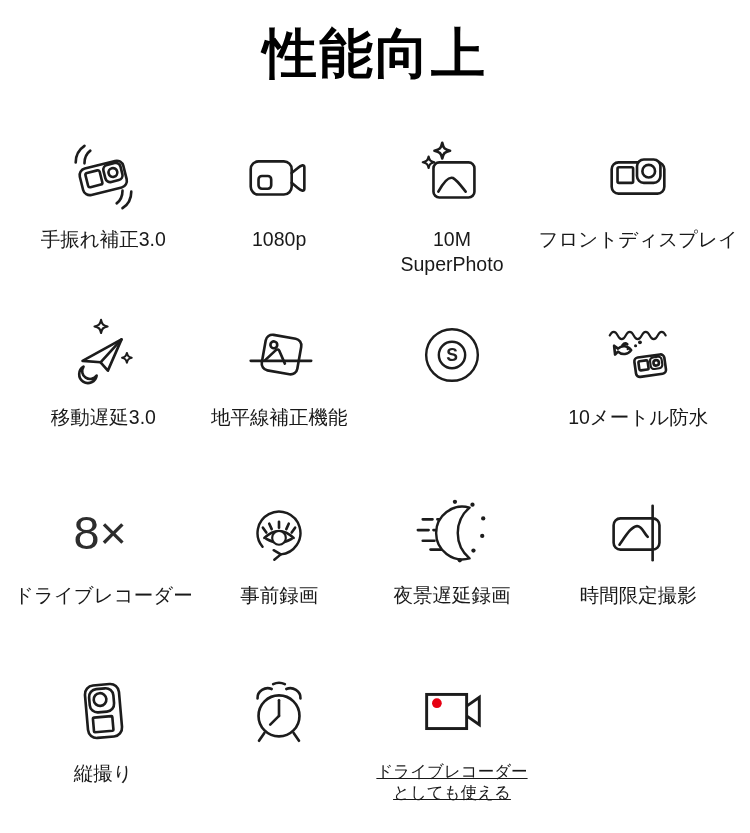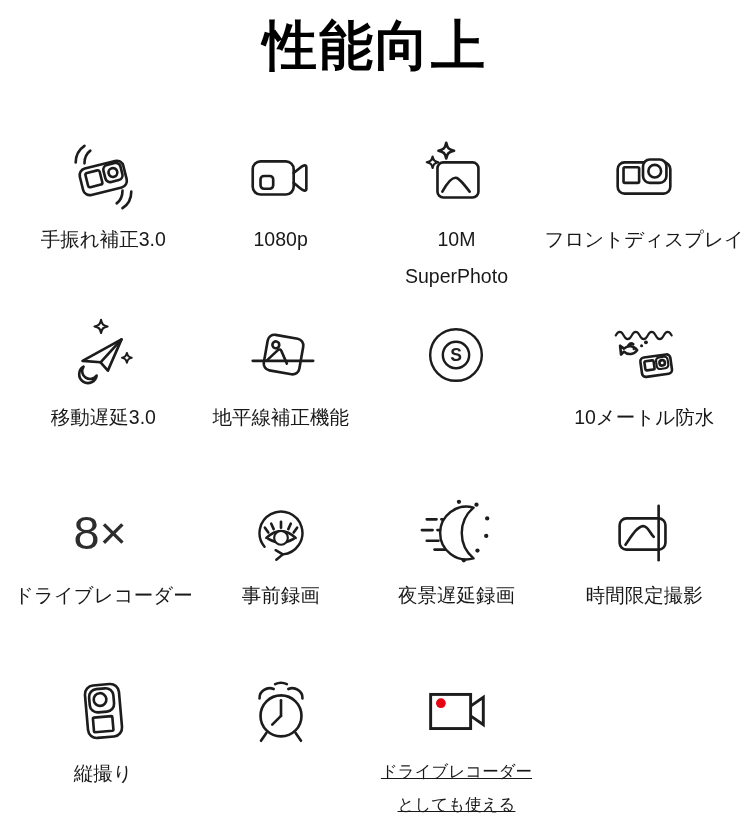--- a/index.html
+++ b/index.html
@@ -4,41 +4,41 @@
 <style>
   html,body{margin:0;padding:0;}
   body{
     width:750px;height:833px;background:#ffffff;
     font-family:"Liberation Sans","DejaVu Sans",sans-serif;
     color:#1a1a1a;overflow:hidden;
   }
   .page{width:750px;height:833px;}
   .title{
     height:116px;display:flex;align-items:flex-start;justify-content:center;
-    padding-top:10px;box-sizing:border-box;
+    padding-top:18px;box-sizing:border-box;
     font-size:54px;font-weight:900;letter-spacing:2px;color:#000;
   }
   .grid{
     display:grid;
     grid-template-columns:repeat(4,1fr);
     grid-template-rows:repeat(4,178px);
-    padding:0 6px 0 14px;
+    padding:0 12px 0 14px;
   }
   .cell{
     display:flex;flex-direction:column;align-items:center;
     padding-top:18px;box-sizing:border-box;
   }
   .iconbox{
     height:86px;width:100%;display:flex;align-items:center;justify-content:center;
   }
   .label{
     margin-top:7px;font-size:19.5px;line-height:1.28;text-align:center;
     color:#191919;font-weight:500;white-space:nowrap;
   }
-  .label.l2{margin-top:12px;}
+  .label.l2{margin-top:0;}
   .label.small{font-size:16.5px;font-weight:400;text-decoration:underline;}
   
   .ic path,.ic rect,.ic circle,.ic line,.ic ellipse{
     fill:none;stroke:#1c1c1c;stroke-width:2.7;
     stroke-linecap:round;stroke-linejoin:round;
   }
   .ic .thin{stroke-width:2.2;}
   .ic .fillw{fill:#ffffff;}
   .ic .dot{fill:#1c1c1c;stroke:none;}
   .ic .reddot{fill:#e60012;stroke:none;}

